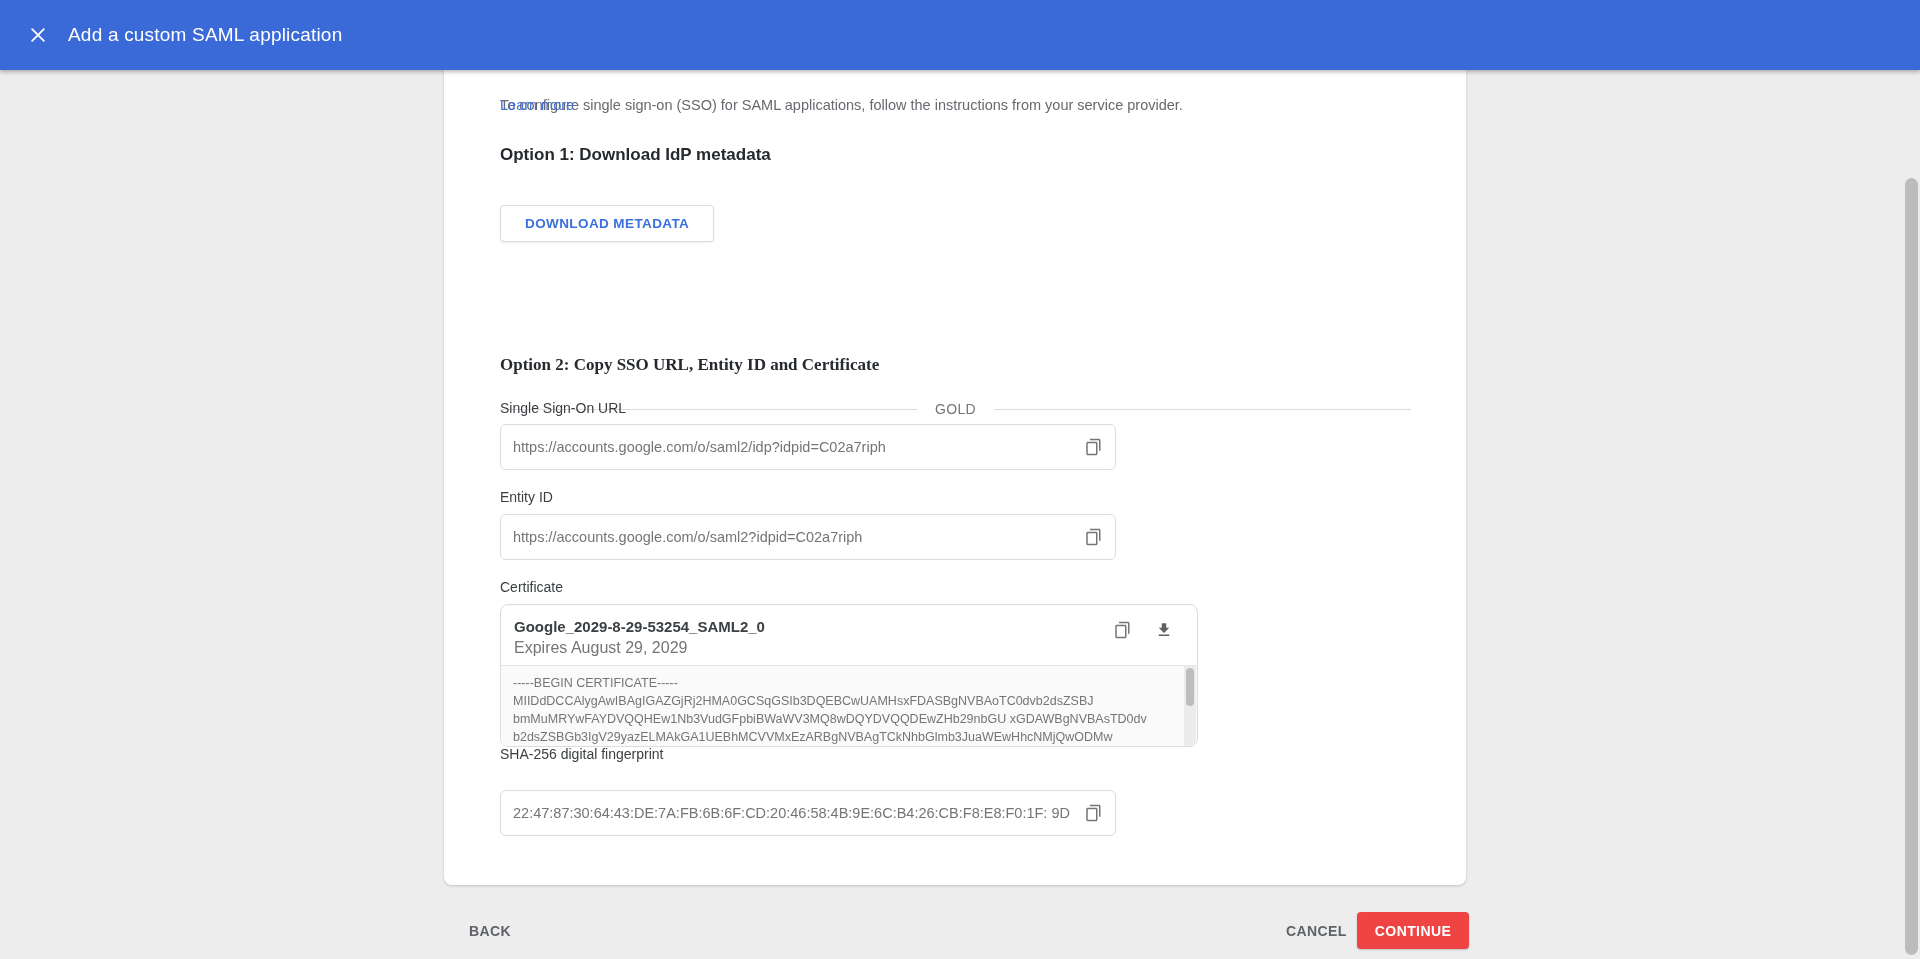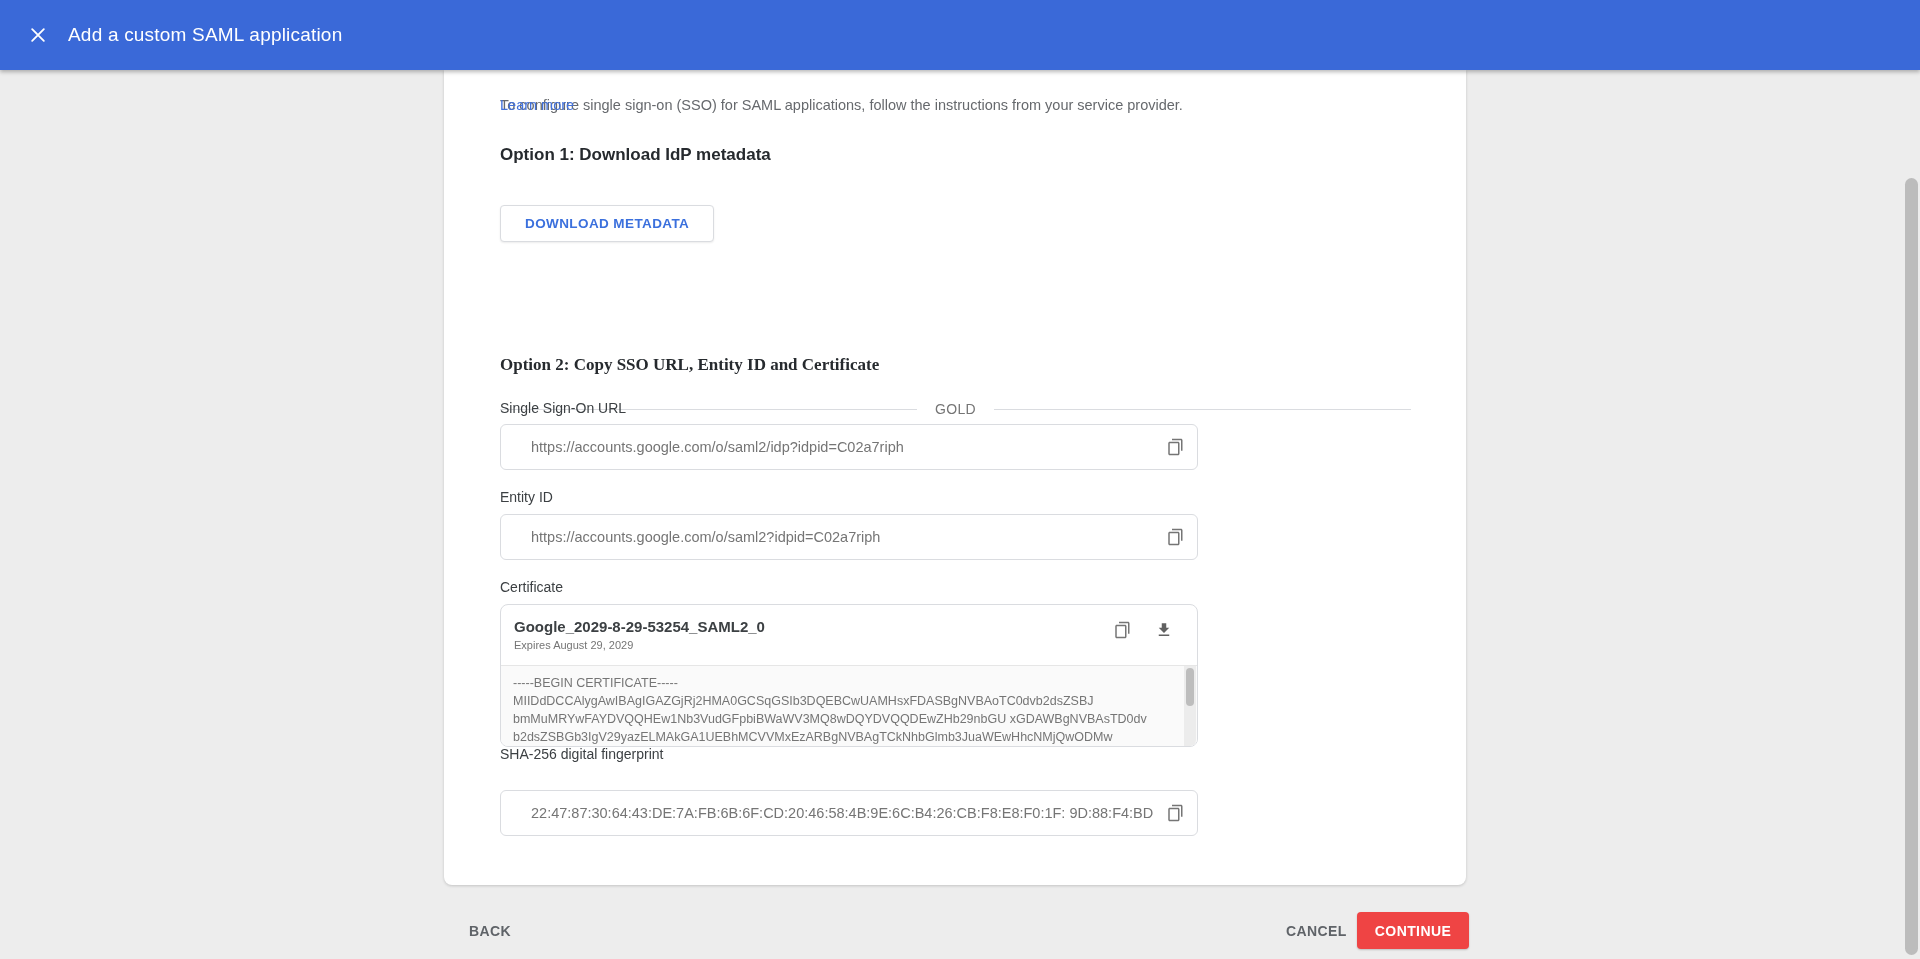--- a/index.html
+++ b/index.html
@@ -67,23 +67,23 @@
     position:static; padding:0 18px; font-size:14px; color:#757575; letter-spacing:0.3px;
   }
 
   .field-label { left:56px; font-size:14px; color:#3c4043; }
   .lbl-sso   { top:330px; }
   .lbl-ent   { top:419px; }
   .lbl-cert  { top:509px; }
   .lbl-sha   { top:676px; }
 
   .field {
-    left:56px; width:698px; height:46px;
+    left:56px; width:616px; height:46px;
     border:1px solid #dadce0; border-radius:6px; background:#fff;
-    display:flex; align-items:center; padding:0 44px 0 30px;
+    display:flex; align-items:center; padding:0 44px 0 12px;
   }
   .fld-sso { top:354px; }
   .fld-ent { top:444px; }
   .fld-sha { top:720px; }
   .field .value {
     position:static; font-size:14.5px; color:#757575; white-space:nowrap;
     overflow:hidden;
   }
   .icon-btn {
     width:34px; height:34px; display:flex; align-items:center; justify-content:center;
@@ -91,21 +91,21 @@
   }
   .field .icon-btn { right:5px; top:5px; }
 
   
   .cert-card {
     top:534px; left:56px; width:698px; height:143px;
     border:1px solid #dadce0; border-radius:8px; background:#fff;
     overflow:hidden;
   }
   .cert-title { top:13px; left:13px; font-size:15px; font-weight:700; color:#3c4043; }
-  .cert-sub   { top:34px; left:13px; font-size:11px; color:#757575; }
+  .cert-sub   { top:34px; left:13px; font-size:16px; color:#757575; }
   .cert-copy  { top:8px; right:58px; }
   .cert-dl    { top:8px; right:16px; }
   .cert-body {
     top:60px; left:0; width:696px; height:82px;
     background:#fafafa; border-top:1px solid #e6e6e6;
     padding:8px 24px 0 12px; overflow:hidden;
   }
   .pem-line {
     position:static; display:block;
     font-size:12.5px; line-height:18px; color:#757575; white-space:nowrap;

